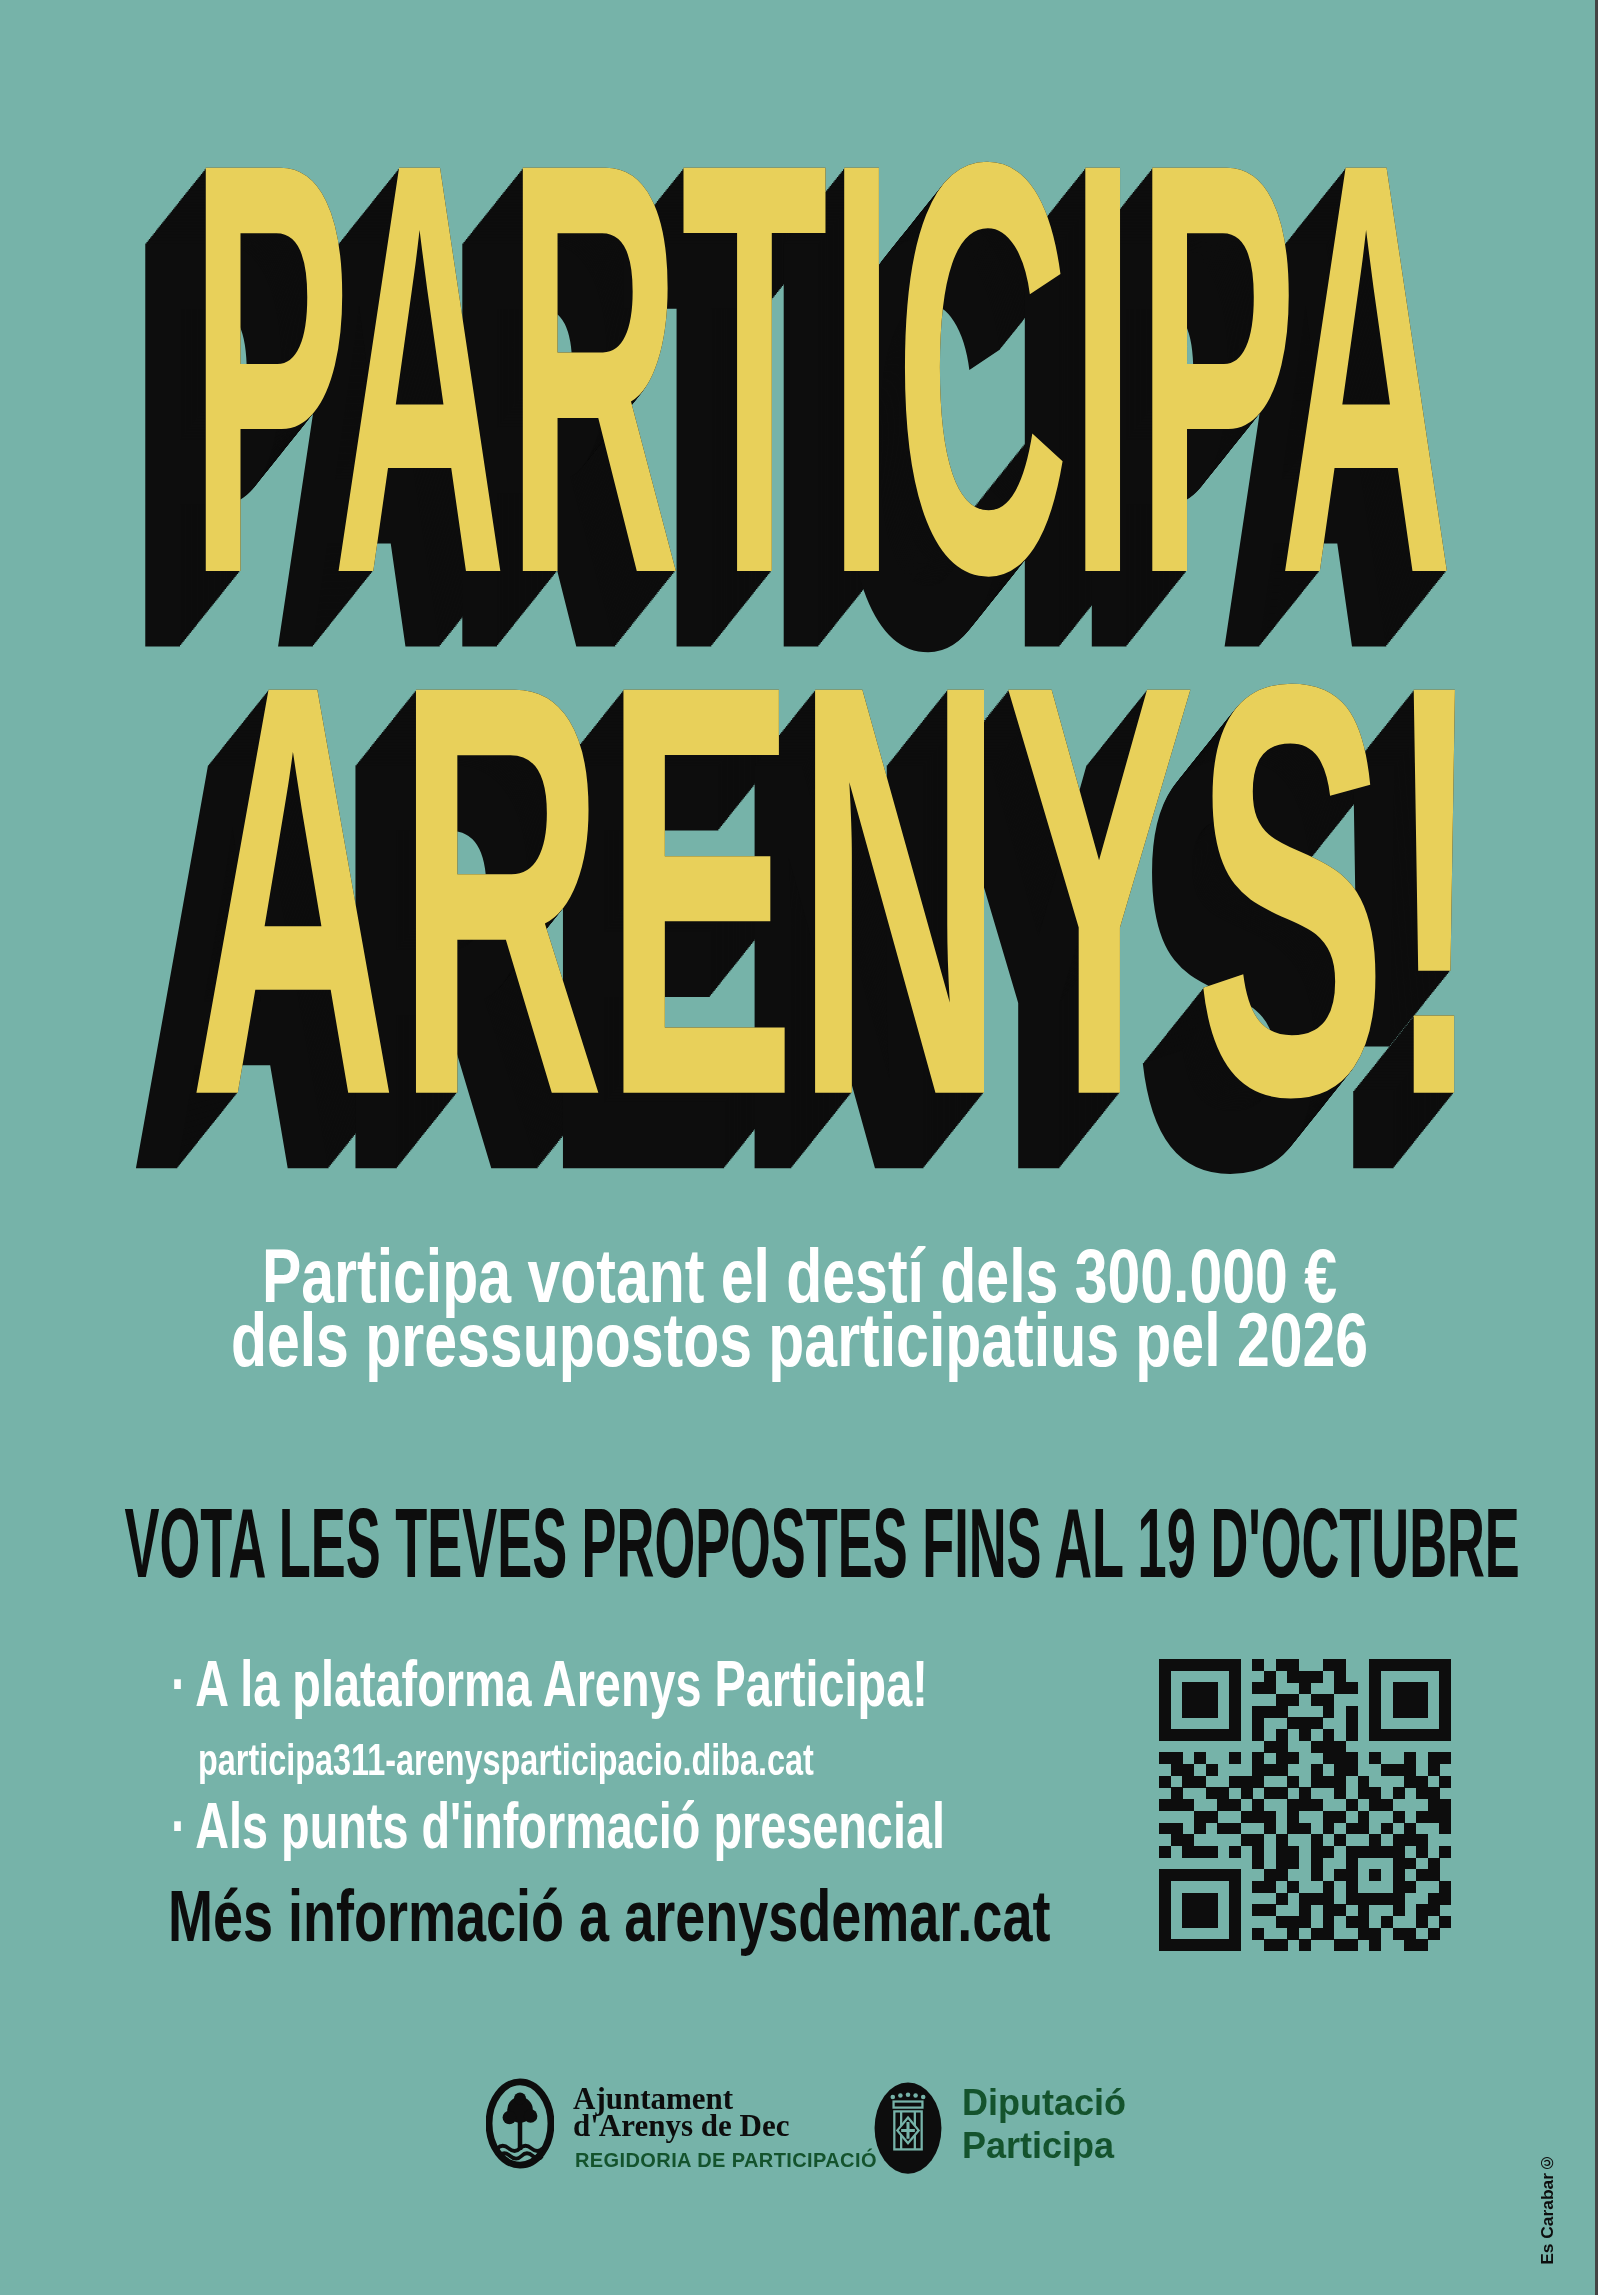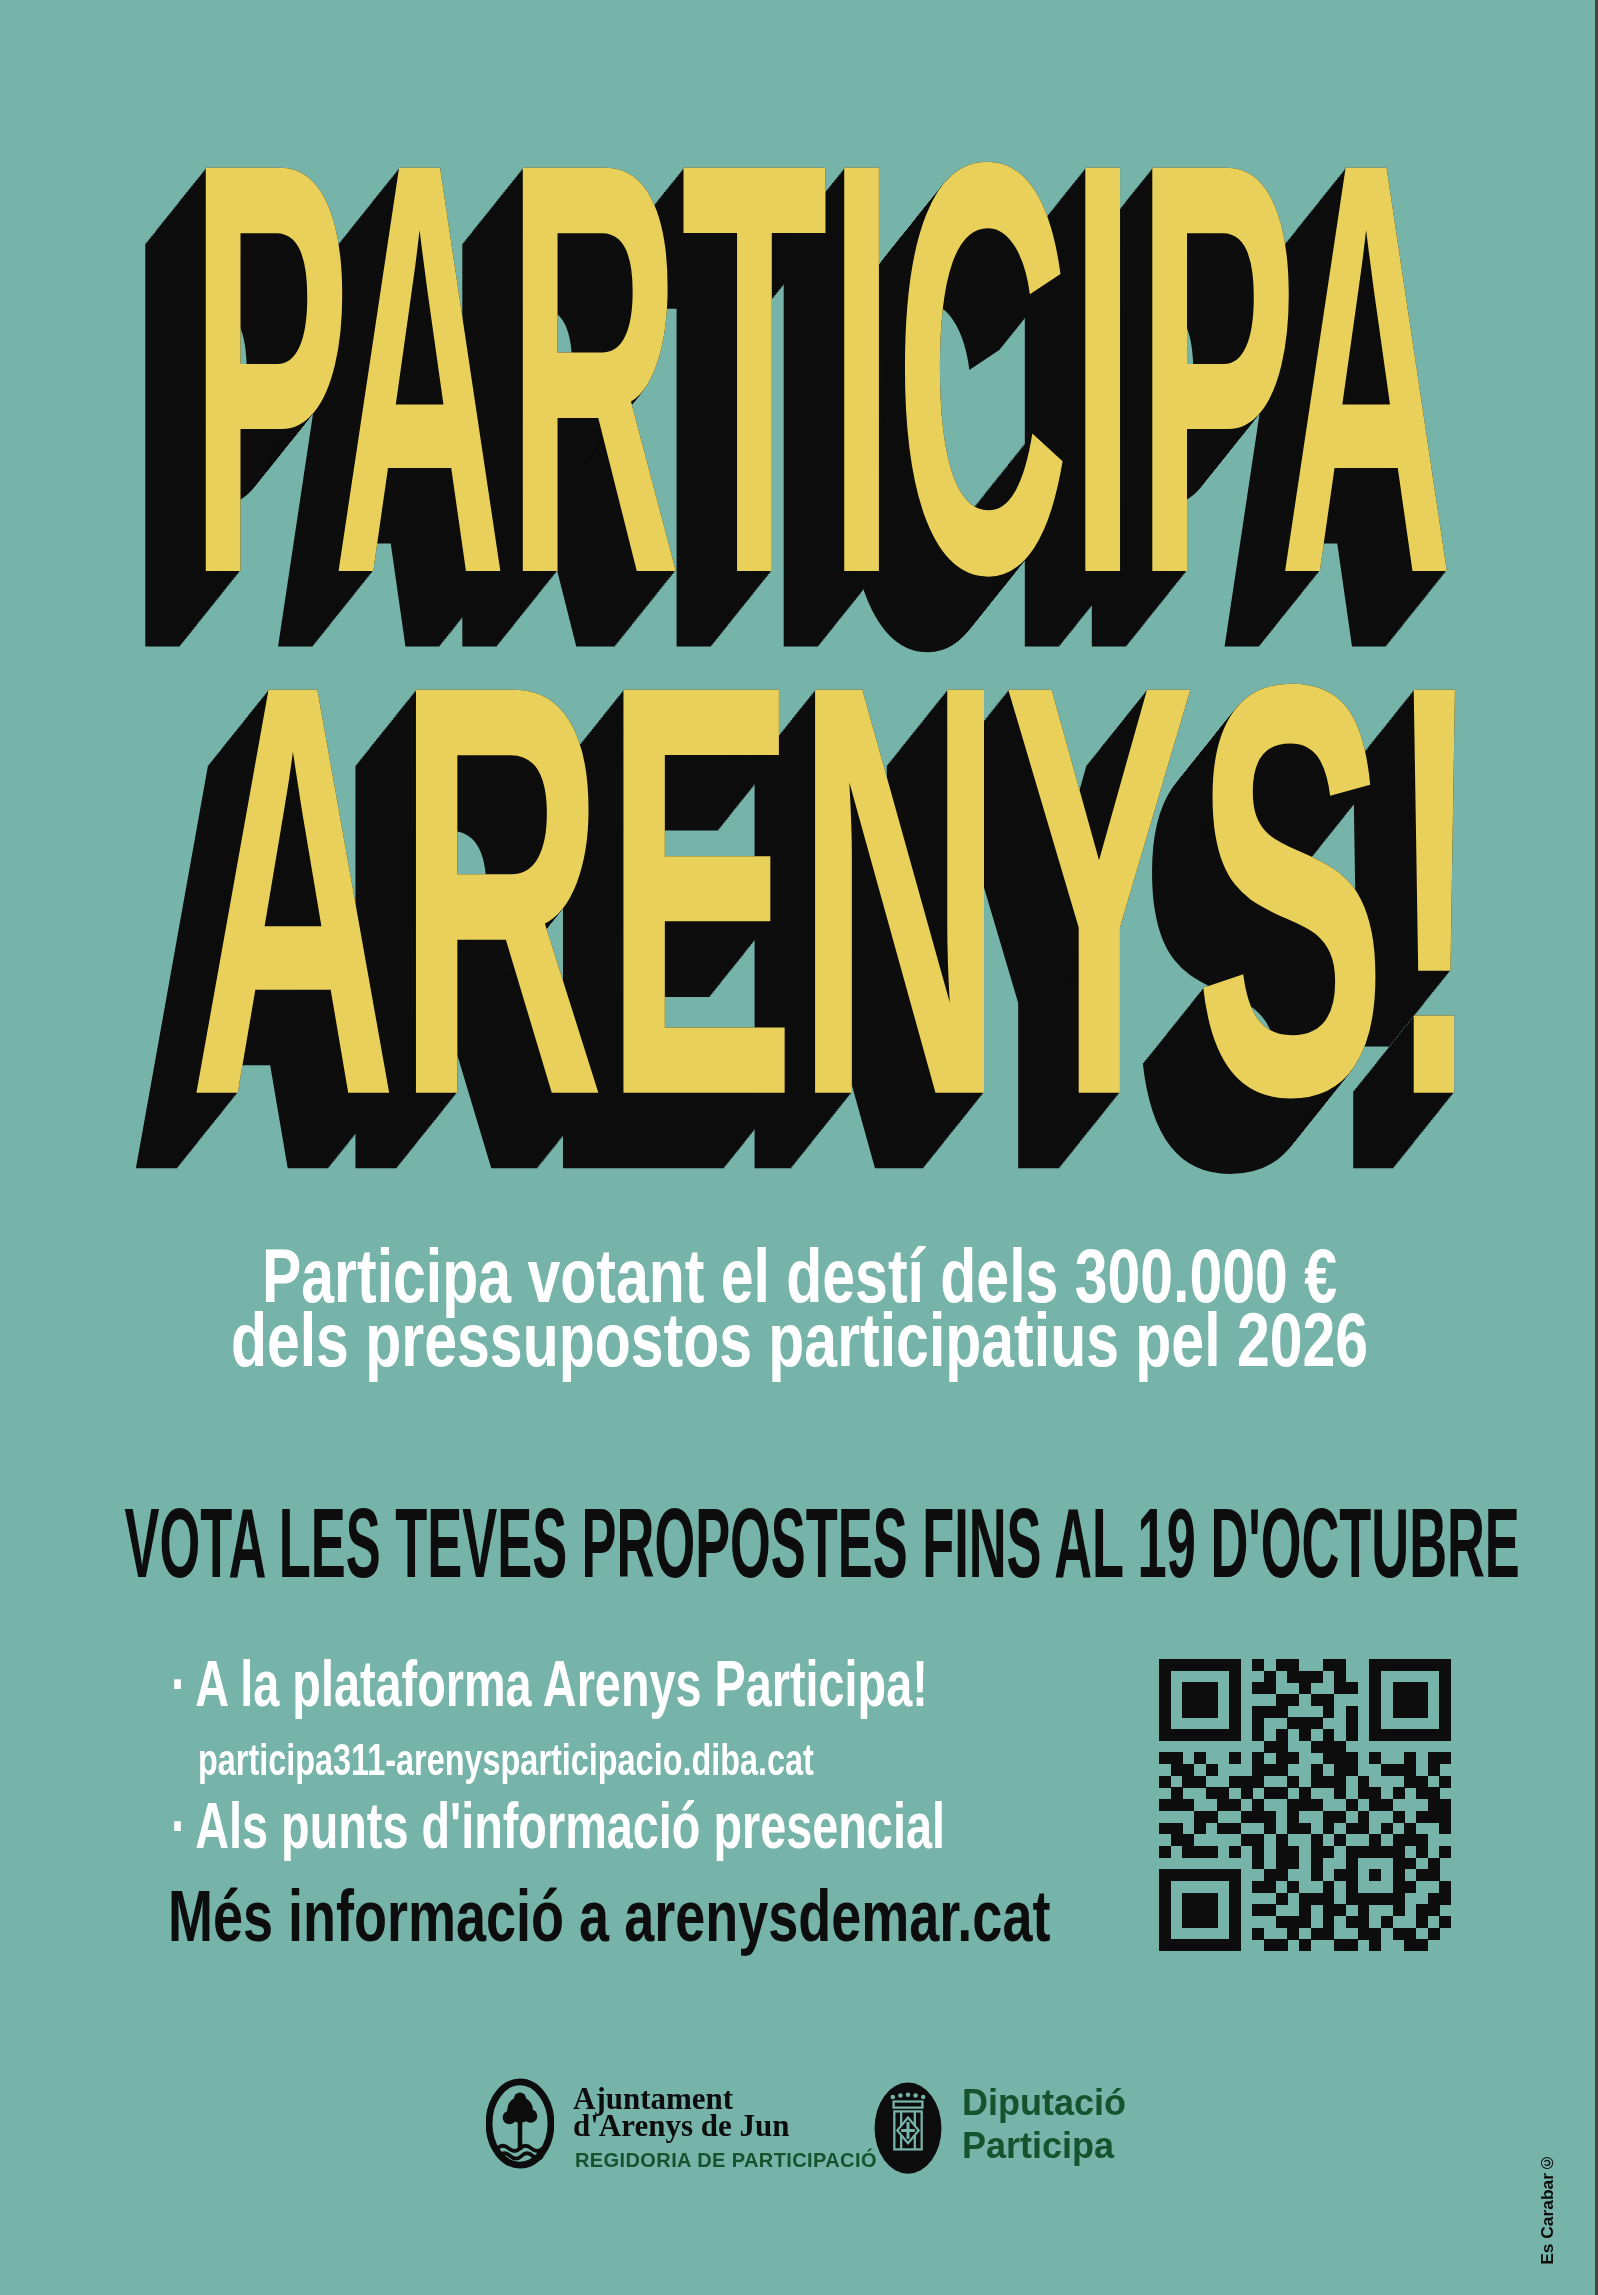--- a/index.html
+++ b/index.html
@@ -504,21 +504,21 @@
     <path d="M45 95 L45 58" stroke="#0d0d0d" stroke-width="6" fill="none"></path>
     <circle cx="45" cy="42" r="17" fill="#0d0d0d"></circle>
     <circle cx="31" cy="52" r="9" fill="#0d0d0d"></circle>
     <circle cx="59" cy="50" r="9" fill="#0d0d0d"></circle>
     <circle cx="45" cy="27" r="8" fill="#0d0d0d"></circle>
     <path d="M15 93 q7 -7 15 0 t15 0 t15 0 t15 0" stroke="#0d0d0d" stroke-width="5" fill="none"></path>
     <path d="M17 103 q7 -7 15 0 t15 0 t15 0 t12 0" stroke="#0d0d0d" stroke-width="5" fill="none"></path>
   </svg>
   <div class="abs aj-name">
     <div>Ajuntament</div>
-    <div>d'Arenys de Jun</div>
+    <div>d'Arenys de Dec</div>
   </div>
   <div class="abs aj-dept">REGIDORIA DE PARTICIPACIÓ</div>
 
   <svg class="emblem" style="left:873px;top:2081px;" width="70" height="95" viewBox="0 0 92 125">
     <ellipse cx="46" cy="62" rx="44" ry="60" fill="#0d0d0d"></ellipse>
     <circle cx="26" cy="21" r="3" fill="#76b3a9"></circle>
     <circle cx="36" cy="19" r="3" fill="#76b3a9"></circle>
     <circle cx="46" cy="18" r="3" fill="#76b3a9"></circle>
     <circle cx="56" cy="19" r="3" fill="#76b3a9"></circle>
     <circle cx="66" cy="21" r="3" fill="#76b3a9"></circle>

